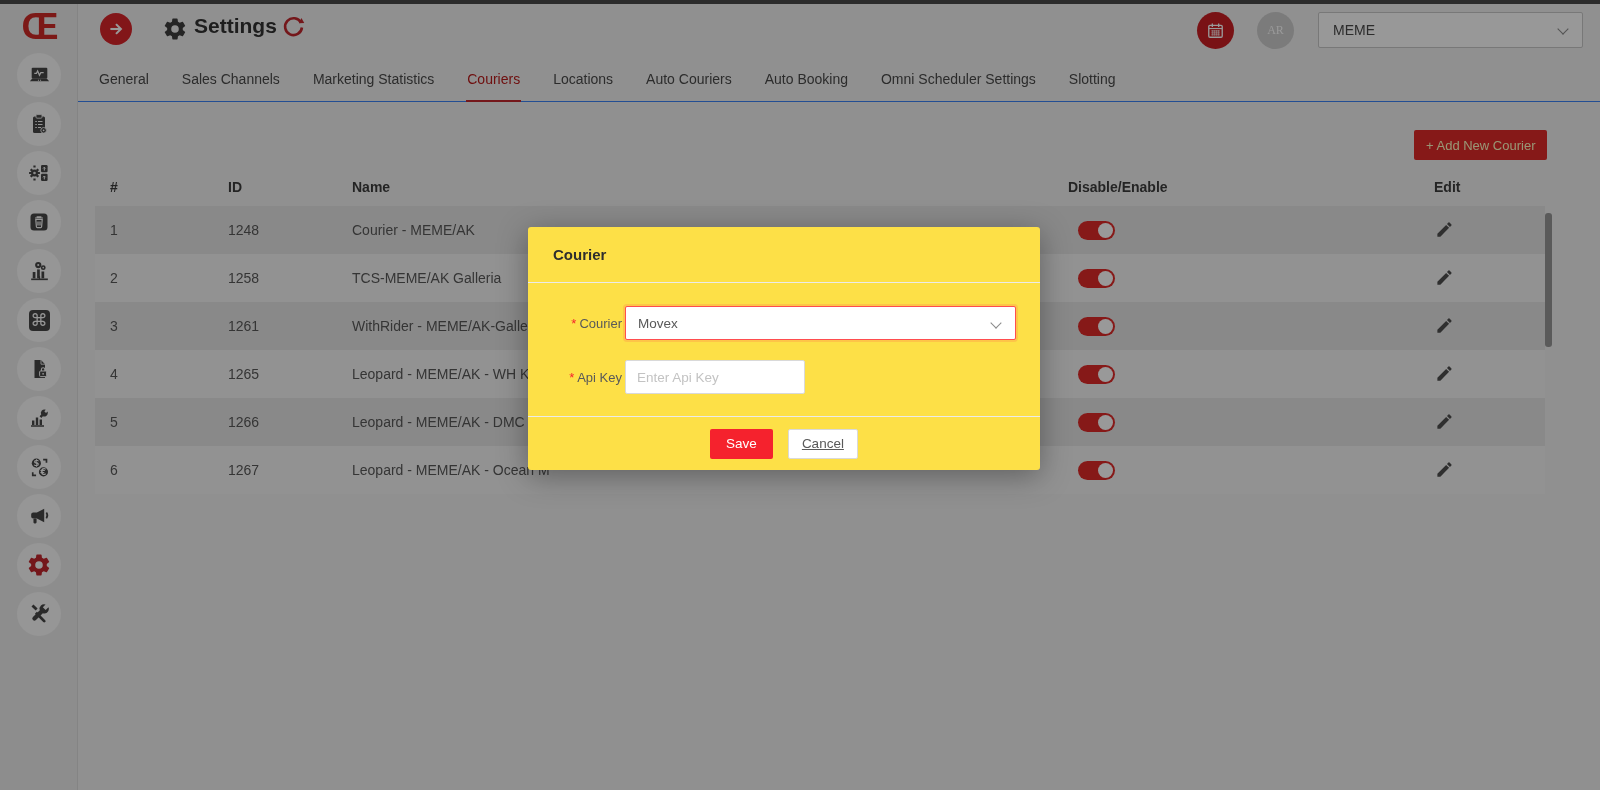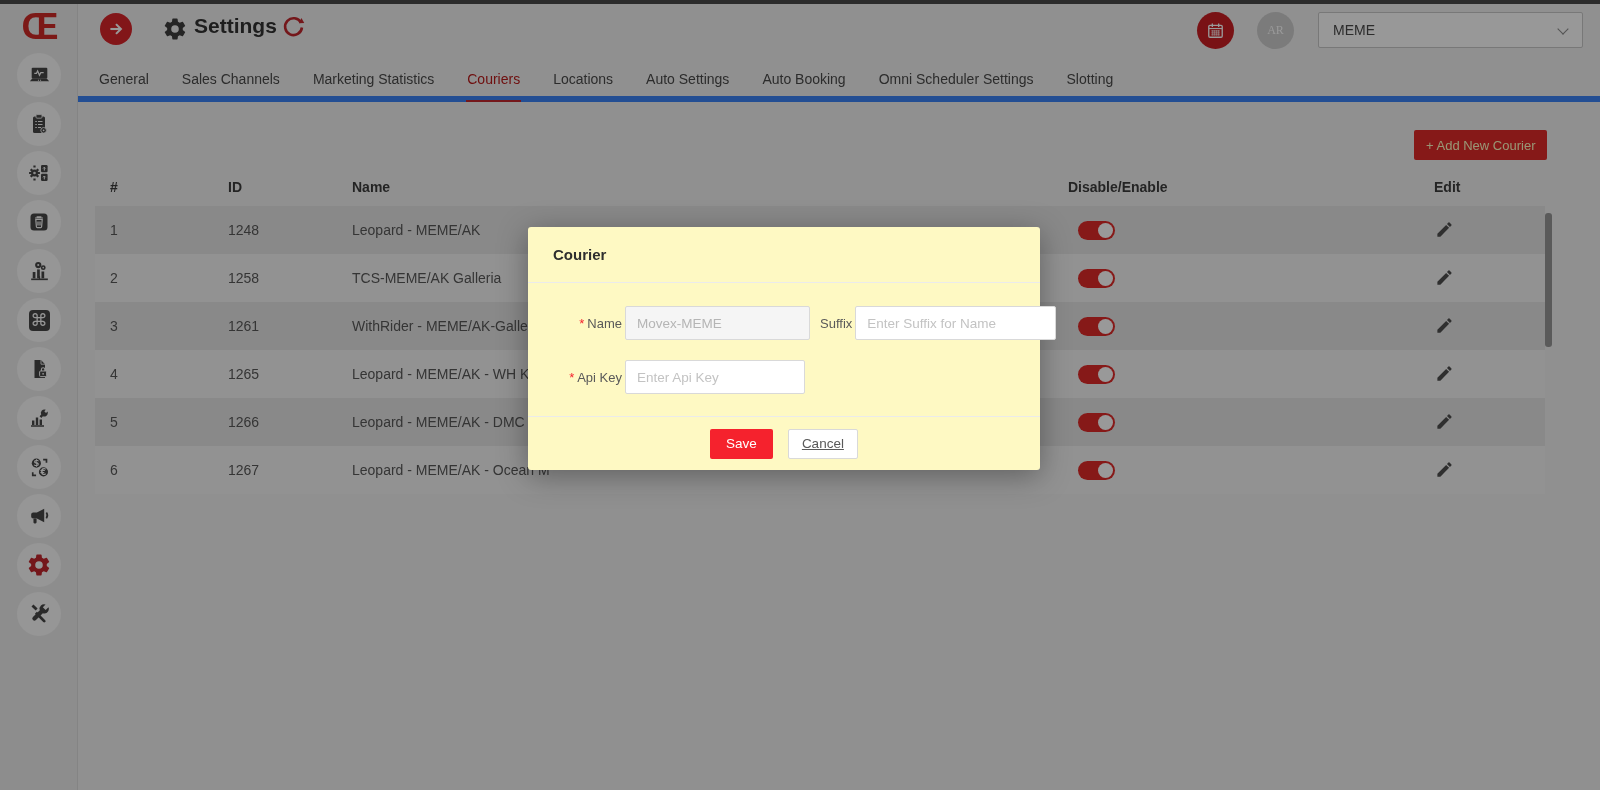--- a/index.html
+++ b/index.html
@@ -21,42 +21,42 @@
   .hdr-gear { position:absolute; left:84px; top:12px; }
   .hdr-title { position:absolute; left:116px; top:10px; font-size:21px; font-weight:bold; color:#333;text-align:center; }
   .hdr-refresh { position:absolute; left:203px; top:11px; background:none; border:none; cursor:pointer; }
   .cal-btn { position:absolute; left:1119px; top:8px; width:37px; height:37px; border-radius:50%; background:#ca1f24; border:none; display:flex; align-items:center; justify-content:center; cursor:pointer; }
   .avatar { position:absolute; left:1179px; top:8px; width:37px; height:37px; border-radius:50%; background:#cdcdcd; color:#fff; font-size:12px; display:flex; align-items:center; justify-content:center; cursor:pointer;font-family:Liberation Serif, serif; }
   .ws-select { position:absolute; left:1240px; top:8px; width:265px; height:36px; background:#fdfdfd; border:1px solid #c9c9c9; border-radius:2px; display:flex; align-items:center; cursor:pointer; }
   .ws-select .sel-text { padding-left:14px; font-size:14px; color:#4a4a4a; }
   .chev { position:absolute; right:15px; top:12px; width:8px; height:8px; border-right:1.6px solid #8a8a8a; border-bottom:1.6px solid #8a8a8a; transform:rotate(45deg); }
 
   
-  .tabs { position:absolute; top:56px; left:78px; width:1522px; height:46px; border-bottom:6px solid #3b82f6; display:flex; gap:31px; padding-left:20px; z-index:3; }
+  .tabs { position:absolute; top:56px; left:78px; width:1522px; height:46px; border-bottom:1px solid #3b82f6; display:flex; gap:31px; padding-left:20px; z-index:3; }
   .tab { font-size:14px; color:#4a4a4a; padding:15px 1px 0 1px; height:46px; cursor:pointer; }
   .tab.active { color:#b91c1c; border-bottom:2px solid #c1272d; }
 
   
   .add-btn { position:absolute; left:1414px; top:130px; height:30px; padding:0 12px; background:#e02a28; color:#fef9c3; font-size:13px; border:none; border-radius:2px; cursor:pointer; z-index:3; }
   .table { position:absolute; left:95px; top:168px; width:1450px; z-index:2; }
   .trow { position:relative; height:48px; }
   .trow.head { height:38px; }
   .trow.odd { background:#e4e4e4; }
   .trow.even { background:#f3f3f3; }
   .cell { position:absolute; top:50%; transform:translateY(-50%); font-size:14px; color:#595959; white-space:nowrap; }
   .trow.head .cell { font-weight:bold; color:#3d3d3d; }
   .c-num { left:15px; } .c-id { left:133px; } .c-name { left:257px; } .c-de { left:973px; } .c-edit { left:1339px;text-align:right; }
   .switch { position:absolute; left:983px; top:15px; width:37px; height:19px; border-radius:10px; background:#e02a28; border:none; cursor:pointer; }
   .switch::after { content:""; position:absolute; right:2px; top:2px; width:15px; height:15px; border-radius:50%; background:#fff; }
   .edit-btn { position:absolute; left:1338px; top:14px; width:22px; height:22px; background:none; border:none; cursor:pointer; }
   .scroll-thumb { position:absolute; left:1545px; top:213px; width:7px; height:134px; border-radius:3px; background:#969696; z-index:3; cursor:pointer; }
 
   
   .overlay { position:absolute; inset:0; background:rgba(0,0,0,0.40); z-index:50; }
-  .modal { position:absolute; left:528px; top:227px; width:512px; background:#fef9c3; border-radius:3px; box-shadow:0 6px 30px rgba(0,0,0,0.35); z-index:60; }
+  .modal { position:absolute; left:528px; top:227px; width:512px; background:#fde047; border-radius:3px; box-shadow:0 6px 30px rgba(0,0,0,0.35); z-index:60; }
   .modal-header { height:56px; border-bottom:1px solid #ebebeb; display:flex; align-items:center; padding-left:25px; }
   .modal-title { font-size:15px; font-weight:bold; color:#2e2e2e; }
   .modal-body { padding:23px 24px 22px 24px; }
   .frow { display:flex; align-items:center; }
   .frow + .frow { margin-top:20px; }
   .flabel { width:73px; min-width:73px; text-align:right; font-size:13px; color:#595959; padding-right:3px; white-space:nowrap; }
   .req { color:#f5222d; margin-right:3px; }
   .sel-input { position:relative; width:416px; height:34px; background:#fff; border:1px solid #ff4d4f; border-radius:2px; box-shadow:0 0 0 2px rgba(255,77,79,0.18); display:flex; align-items:center; cursor:pointer; }
   .sel-input .sel-text { padding-left:12px; font-size:13.5px; color:#595959; }
   .txt { height:34px; border:1px solid #d9d9d9; border-radius:2px; padding:0 11px; font-size:13.5px; color:#595959; font-family:"Liberation Sans", sans-serif; background:#fff; }
@@ -223,41 +223,41 @@
       <span class="chev"></span>
     </div>
   </header>
 
   <nav class="tabs">
     <div class="tab">General</div>
     <div class="tab">Sales Channels</div>
     <div class="tab">Marketing Statistics</div>
     <div class="tab active">Couriers</div>
     <div class="tab">Locations</div>
-    <div class="tab">Auto Settings</div>
+    <div class="tab">Auto Couriers</div>
     <div class="tab">Auto Booking</div>
     <div class="tab">Omni Scheduler Settings</div>
     <div class="tab">Slotting</div>
   </nav>
 
   <button class="add-btn">+ Add New Courier</button>
 
   <div class="table">
     <div class="trow head">
       <span class="cell c-num">#</span>
       <span class="cell c-id">ID</span>
       <span class="cell c-name">Name</span>
       <span class="cell c-de">Disable/Enable</span>
       <span class="cell c-edit">Edit</span>
     </div>
 
     <div class="trow odd">
       <span class="cell c-num">1</span>
       <span class="cell c-id">1248</span>
-      <span class="cell c-name">Leopard - MEME/AK</span>
+      <span class="cell c-name">Courier - MEME/AK</span>
       <button class="switch"></button>
       <button class="edit-btn">
         <svg width="19" height="19" viewBox="0 0 24 24">
             <path fill="#4f4f4f" d="M3 17.25V21h3.75L17.81 9.94l-3.75-3.75L3 17.25zM20.71 7.04a1 1 0 0 0 0-1.41l-2.34-2.34a1 1 0 0 0-1.41 0l-1.83 1.83 3.75 3.75 1.83-1.83z"></path>
           </svg>
       </button>
     </div>
 
     <div class="trow even">
       <span class="cell c-num">2</span>
@@ -323,27 +323,28 @@
   <div class="scroll-thumb"></div>
 
   <div class="overlay"></div>
 
   <div class="modal">
     <div class="modal-header">
       <span class="modal-title">Courier</span>
     </div>
     <div class="modal-body">
 
-
       <div class="frow">
-        <span class="flabel"><span class="req">*</span><span>Name</span></span>
-        <input class="txt w-name" type="text" disabled="" value="Movex-MEME" style="">
-        <span class="suffix-label">Suffix</span>
-        <input class="txt w-suffix" type="text" placeholder="Enter Suffix for Name" style="">
+        <span class="flabel"><span class="req">*</span><span>Courier</span></span>
+        <div class="sel-input">
+          <span class="sel-text">Movex</span>
+          <span class="chev"></span>
+        </div>
       </div>
+
 
       <div class="frow">
         <span class="flabel"><span class="req">*</span><span>Api Key</span></span>
         <input class="txt w-api" type="text" placeholder="Enter Api Key" style="">
       </div>
 
     </div>
     <div class="modal-footer">
       <button class="btn-save">Save</button>
       <button class="btn-cancel">Cancel</button>

